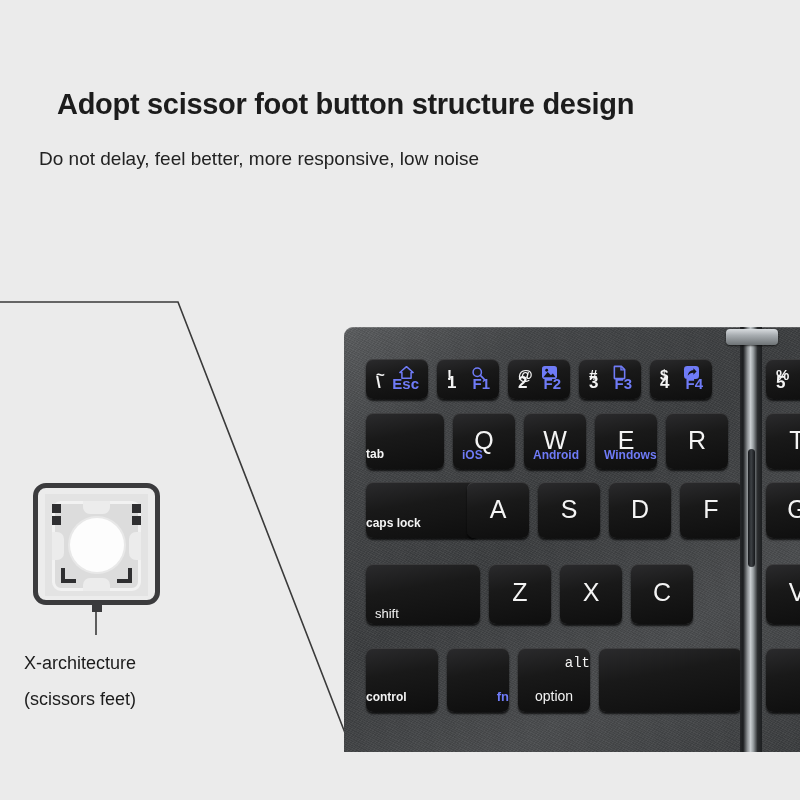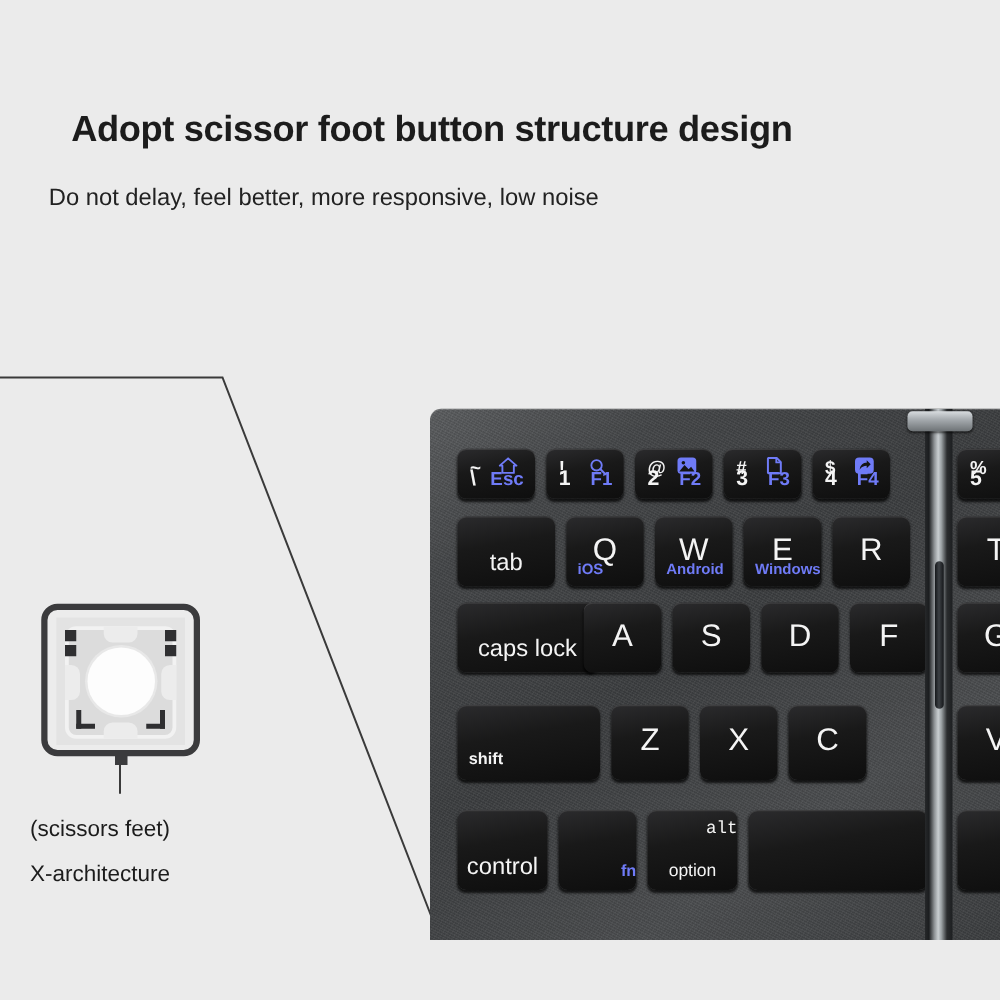--- a/index.html
+++ b/index.html
@@ -214,30 +214,29 @@
   .lbl.alpha {
     left: 0; right: 0;
     top: 26%;
     text-align: center;
     font-size: 25px;
     font-weight: 500;
   }
   
   .lbl.mod {
     left: 9px;
-    bottom: 11px;
+    bottom: 4px;
     font-size: 13px;
-    font-weight: bold;
+    font-weight: normal;
   }
   .lbl.mod-c {
     left: 0; right: 0;
     bottom: 9px;
-    text-align: center;
-    font-size: 19px;
-    font-weight: normal;
+    font-size: 12px;
+    font-weight: bold;
   }
   
   .lbl.os {
     left: 9px;
     bottom: 8px;
     font-size: 12px;
     font-weight: bold;
     color: #6f7bf7;
   }
   
@@ -296,22 +295,22 @@
   <div class="sw-clip c1"></div>
   <div class="sw-clip c2"></div>
   <div class="sw-clip c3"></div>
   <div class="sw-clip c4"></div>
   <div class="sw-clip c5"></div>
   <div class="sw-clip c6"></div>
   <div class="sw-tab"></div>
 </div>
 
 <div id="switch-caption">
+  <div>X-architecture</div>
   <div>(scissors feet)</div>
-  <div>X-architecture</div>
 </div>
 
 <div id="keyboard">
   <div class="kb-noise"></div>
 
   <div class="panel left">
 
     <div class="key" style="left:22px; top:32px; width:62px; height:40px;">
       <span class="lbl q-tl">~</span>
       <span class="lbl q-bl">\</span>

